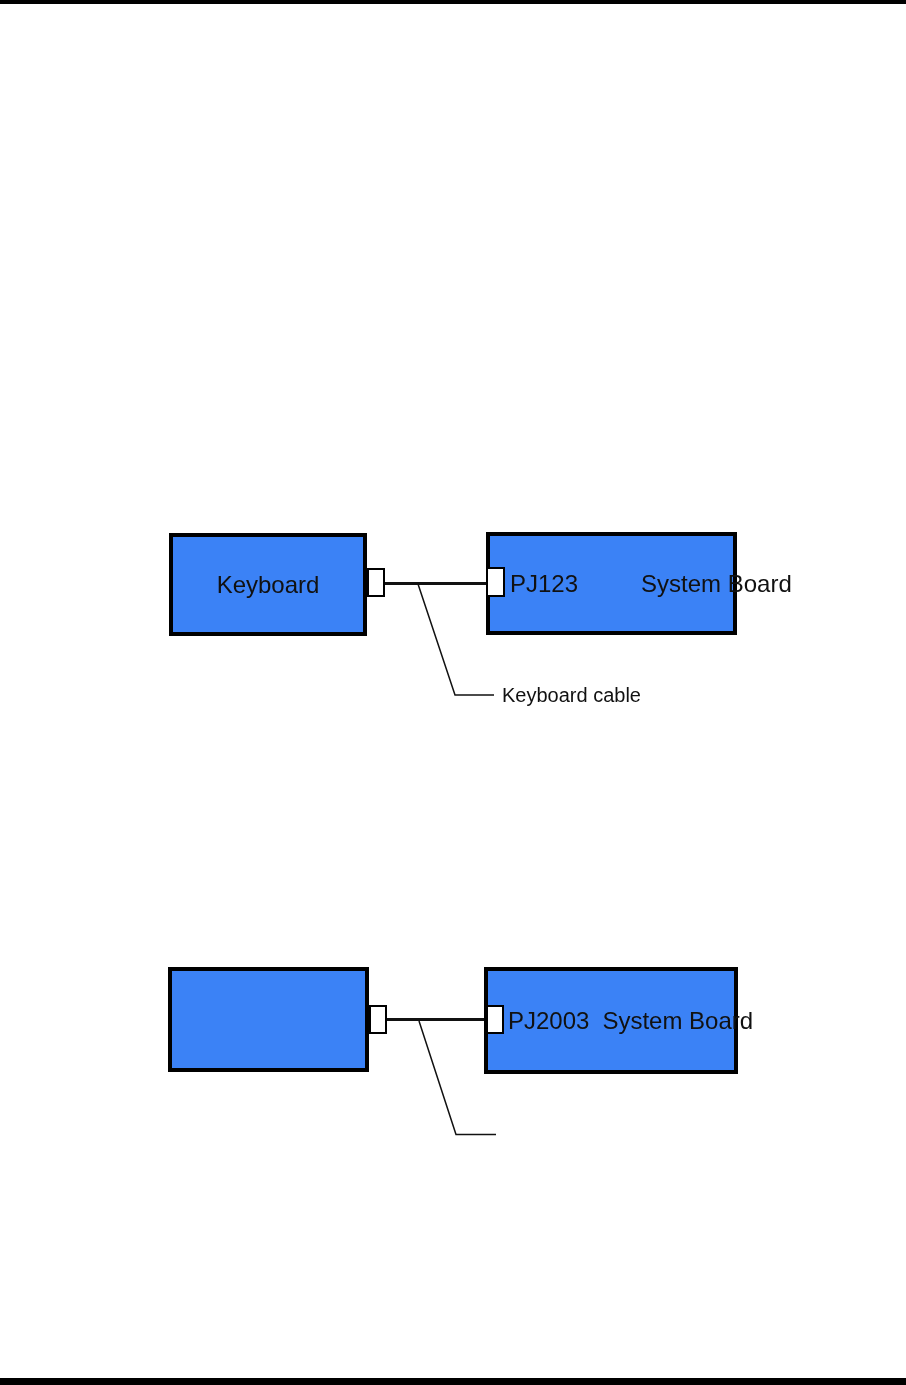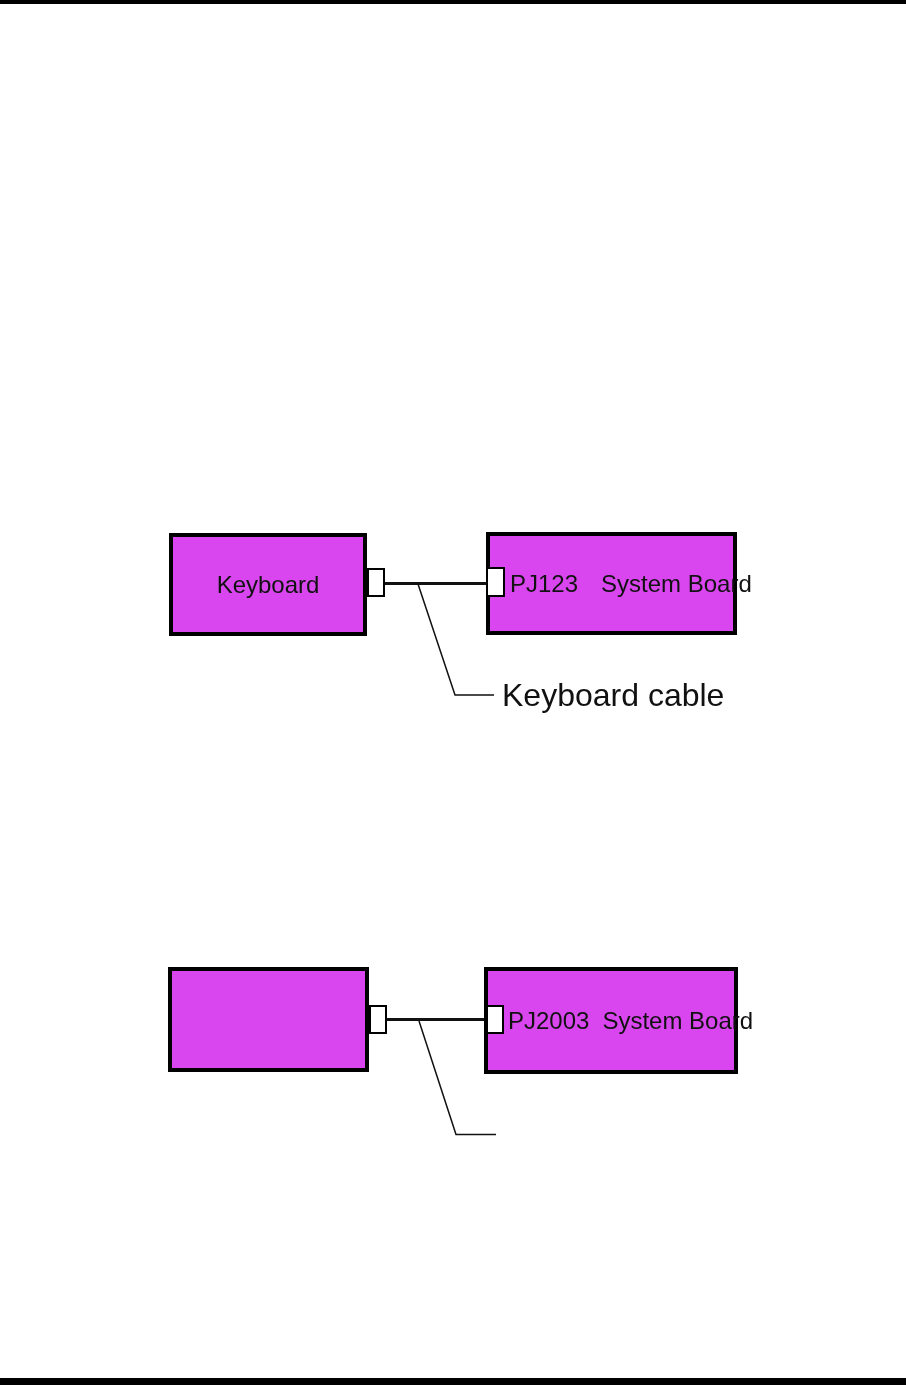--- a/index.html
+++ b/index.html
@@ -29,21 +29,21 @@
     left: 0;
     top: 0;
     width: 906px;
     height: 1385px;
   }
 
   .box {
     position: absolute;
     box-sizing: border-box;
     border: 4px solid #000000;
-    background: #d946ef;
+    background: #3b82f6;
     display: flex;
     align-items: center;
   }
   .box.centered { justify-content: center; }
   .box.board { padding-left: 20px; }
 
   .connector {
     position: absolute;
     box-sizing: border-box;
     border: 2px solid #000000;
@@ -54,29 +54,29 @@
     font-size: 24px;
     line-height: 26px;
     white-space: nowrap;
     letter-spacing: 0px;
   }
   .gap-1 { margin-left: 23px; }
   .gap-2 { margin-left: 13px; }
 
   .cable-label {
     position: absolute;
-    font-size: 32px;
+    font-size: 20px;
     line-height: 26px;
     white-space: nowrap;
   }
 
   
   .d1-left-box  { left: 169px; top: 533px; width: 198px; height: 103px; }
   .d1-conn-a    { left: 367px; top: 568px; width: 18px;  height: 29px; }
-  .d1-board-box { left: 486px; top: 532px; width: 251px; height: 103px; }
+  .d1-board-box { left: 486px; top: 532px; width: 251px; height: 103px; gap: 40px; }
   .d1-conn-b    { left: 486px; top: 567px; width: 19px;  height: 30px; }
   .d1-cable-label { left: 502px; top: 682px; }
 
   
   .d2-left-box  { left: 168px; top: 967px; width: 201px; height: 105px; }
   .d2-conn-a    { left: 369px; top: 1005px; width: 18px; height: 29px; }
   .d2-board-box { left: 484px; top: 967px; width: 254px; height: 107px; }
   .d2-conn-b    { left: 486px; top: 1005px; width: 18px; height: 29px; }
   .d2-cable-label { left: 505px; top: 1122px; }
 </style>

